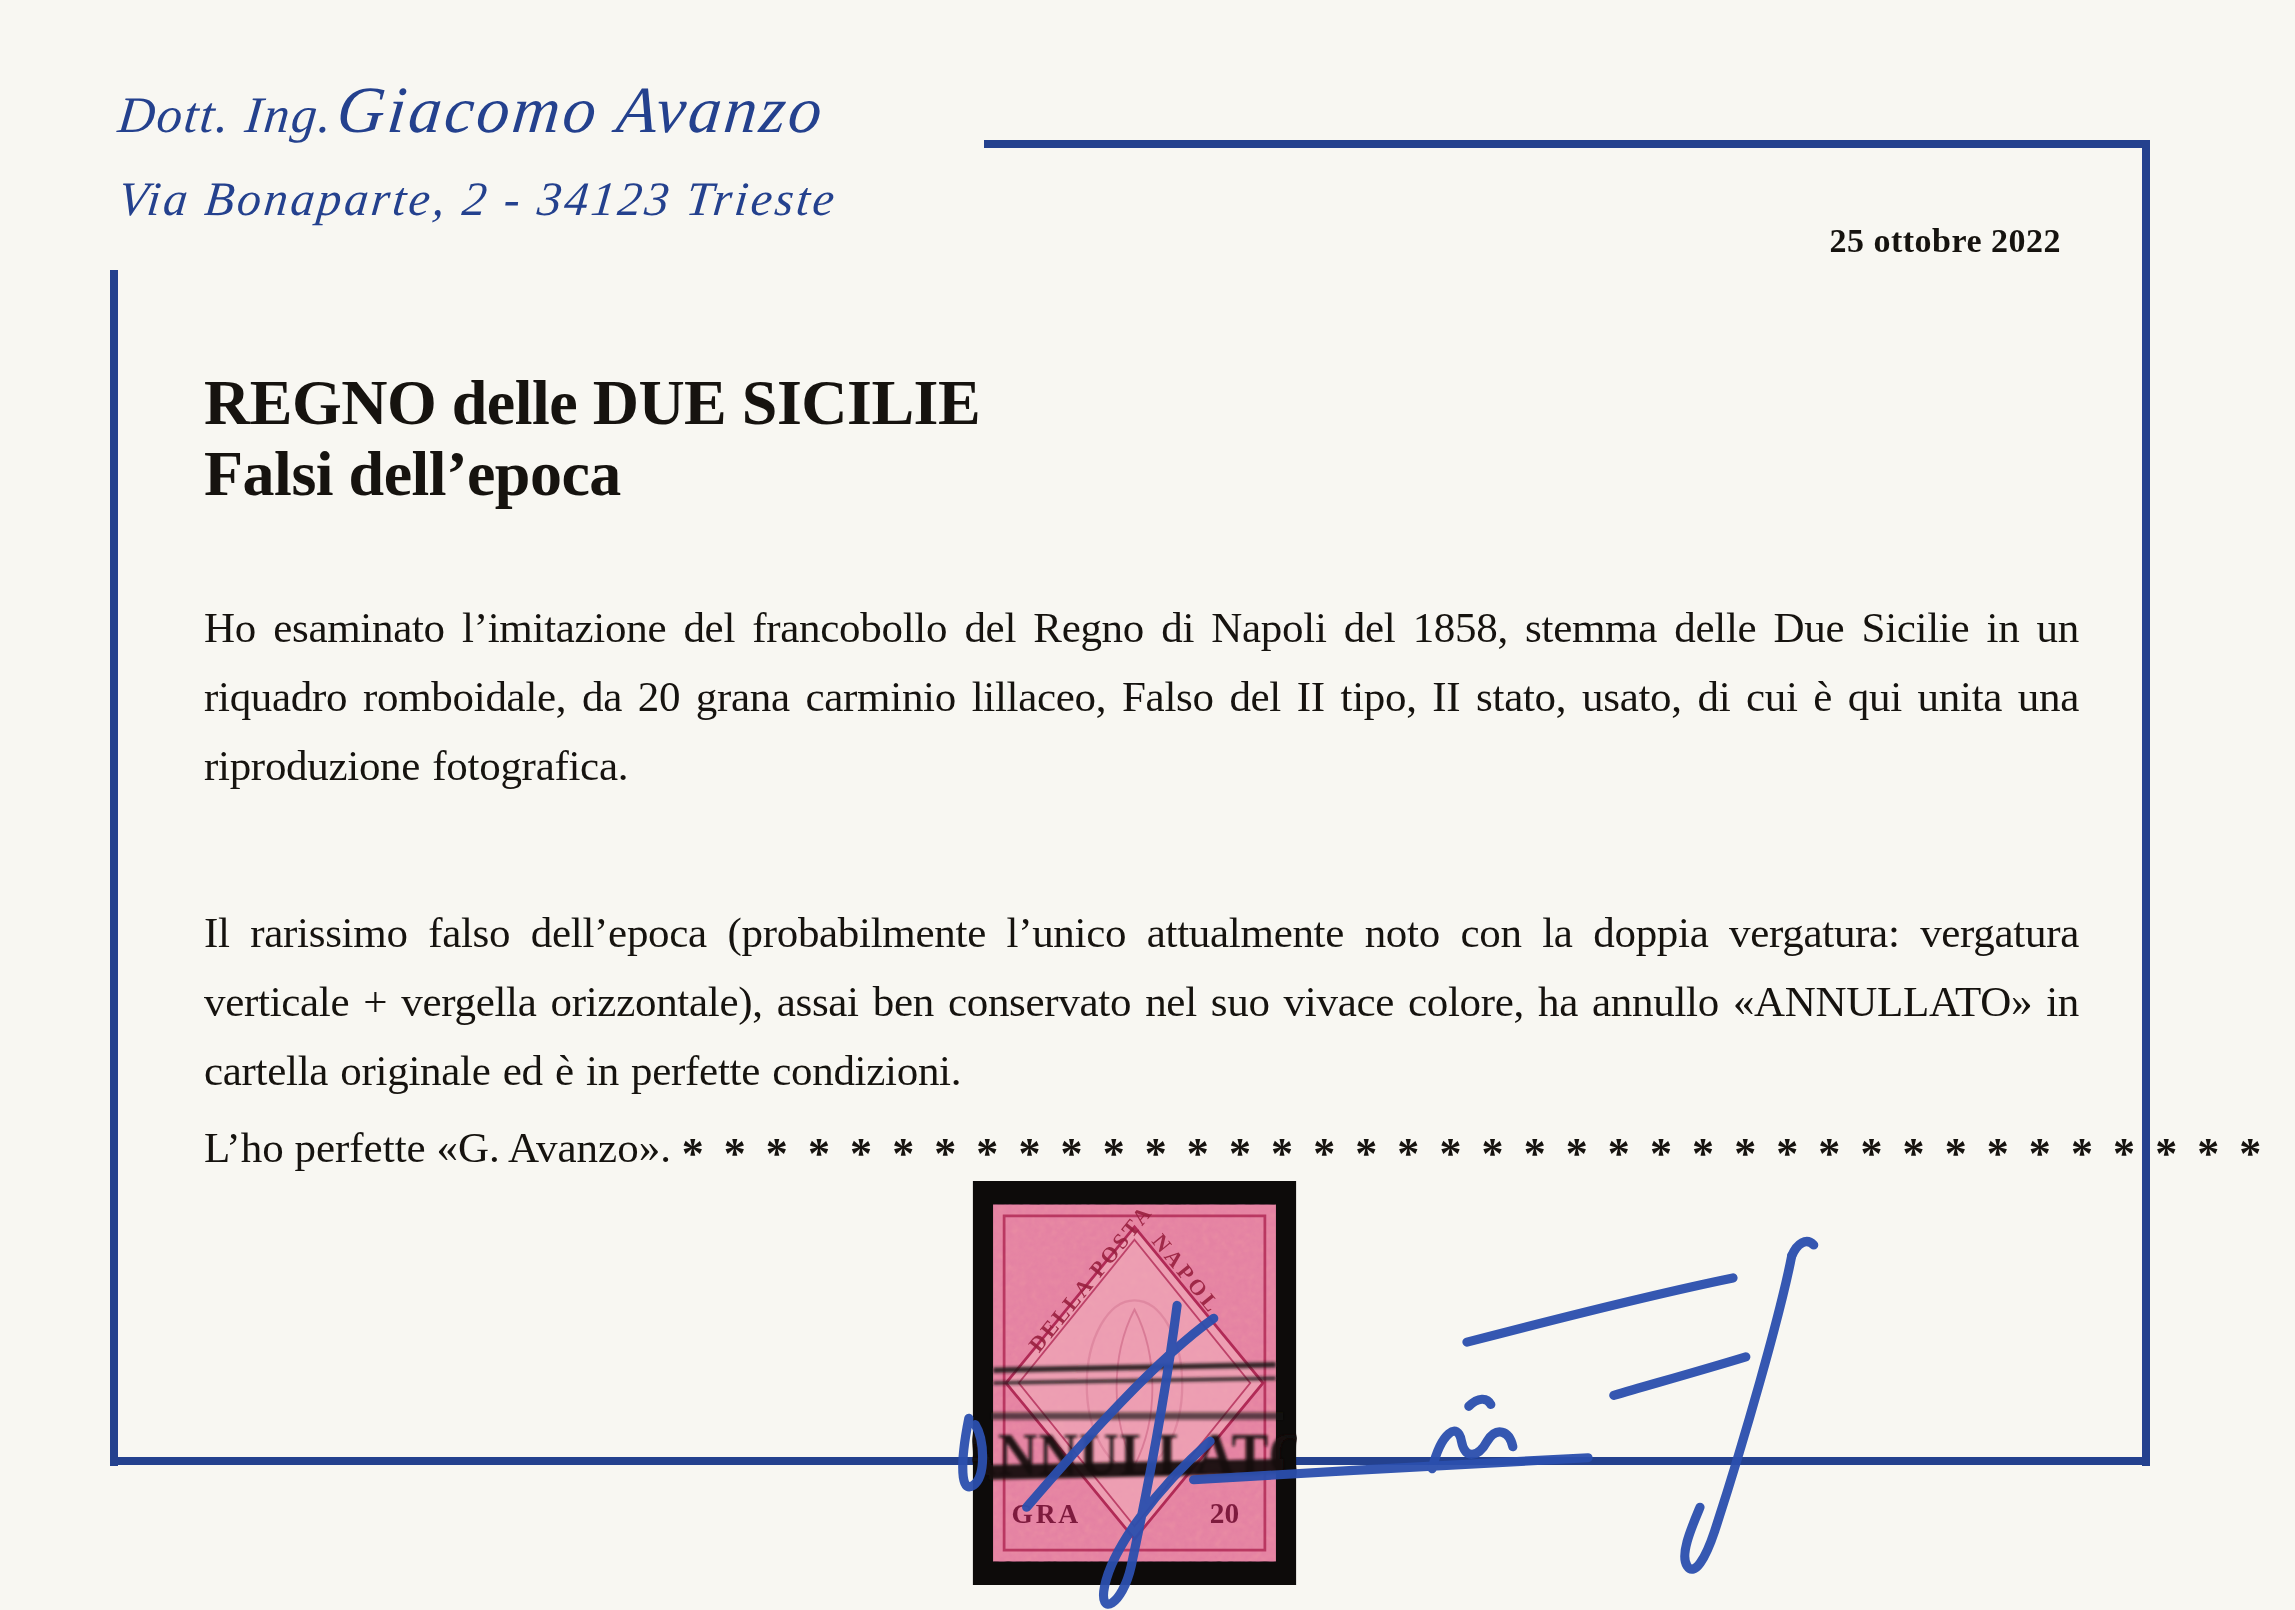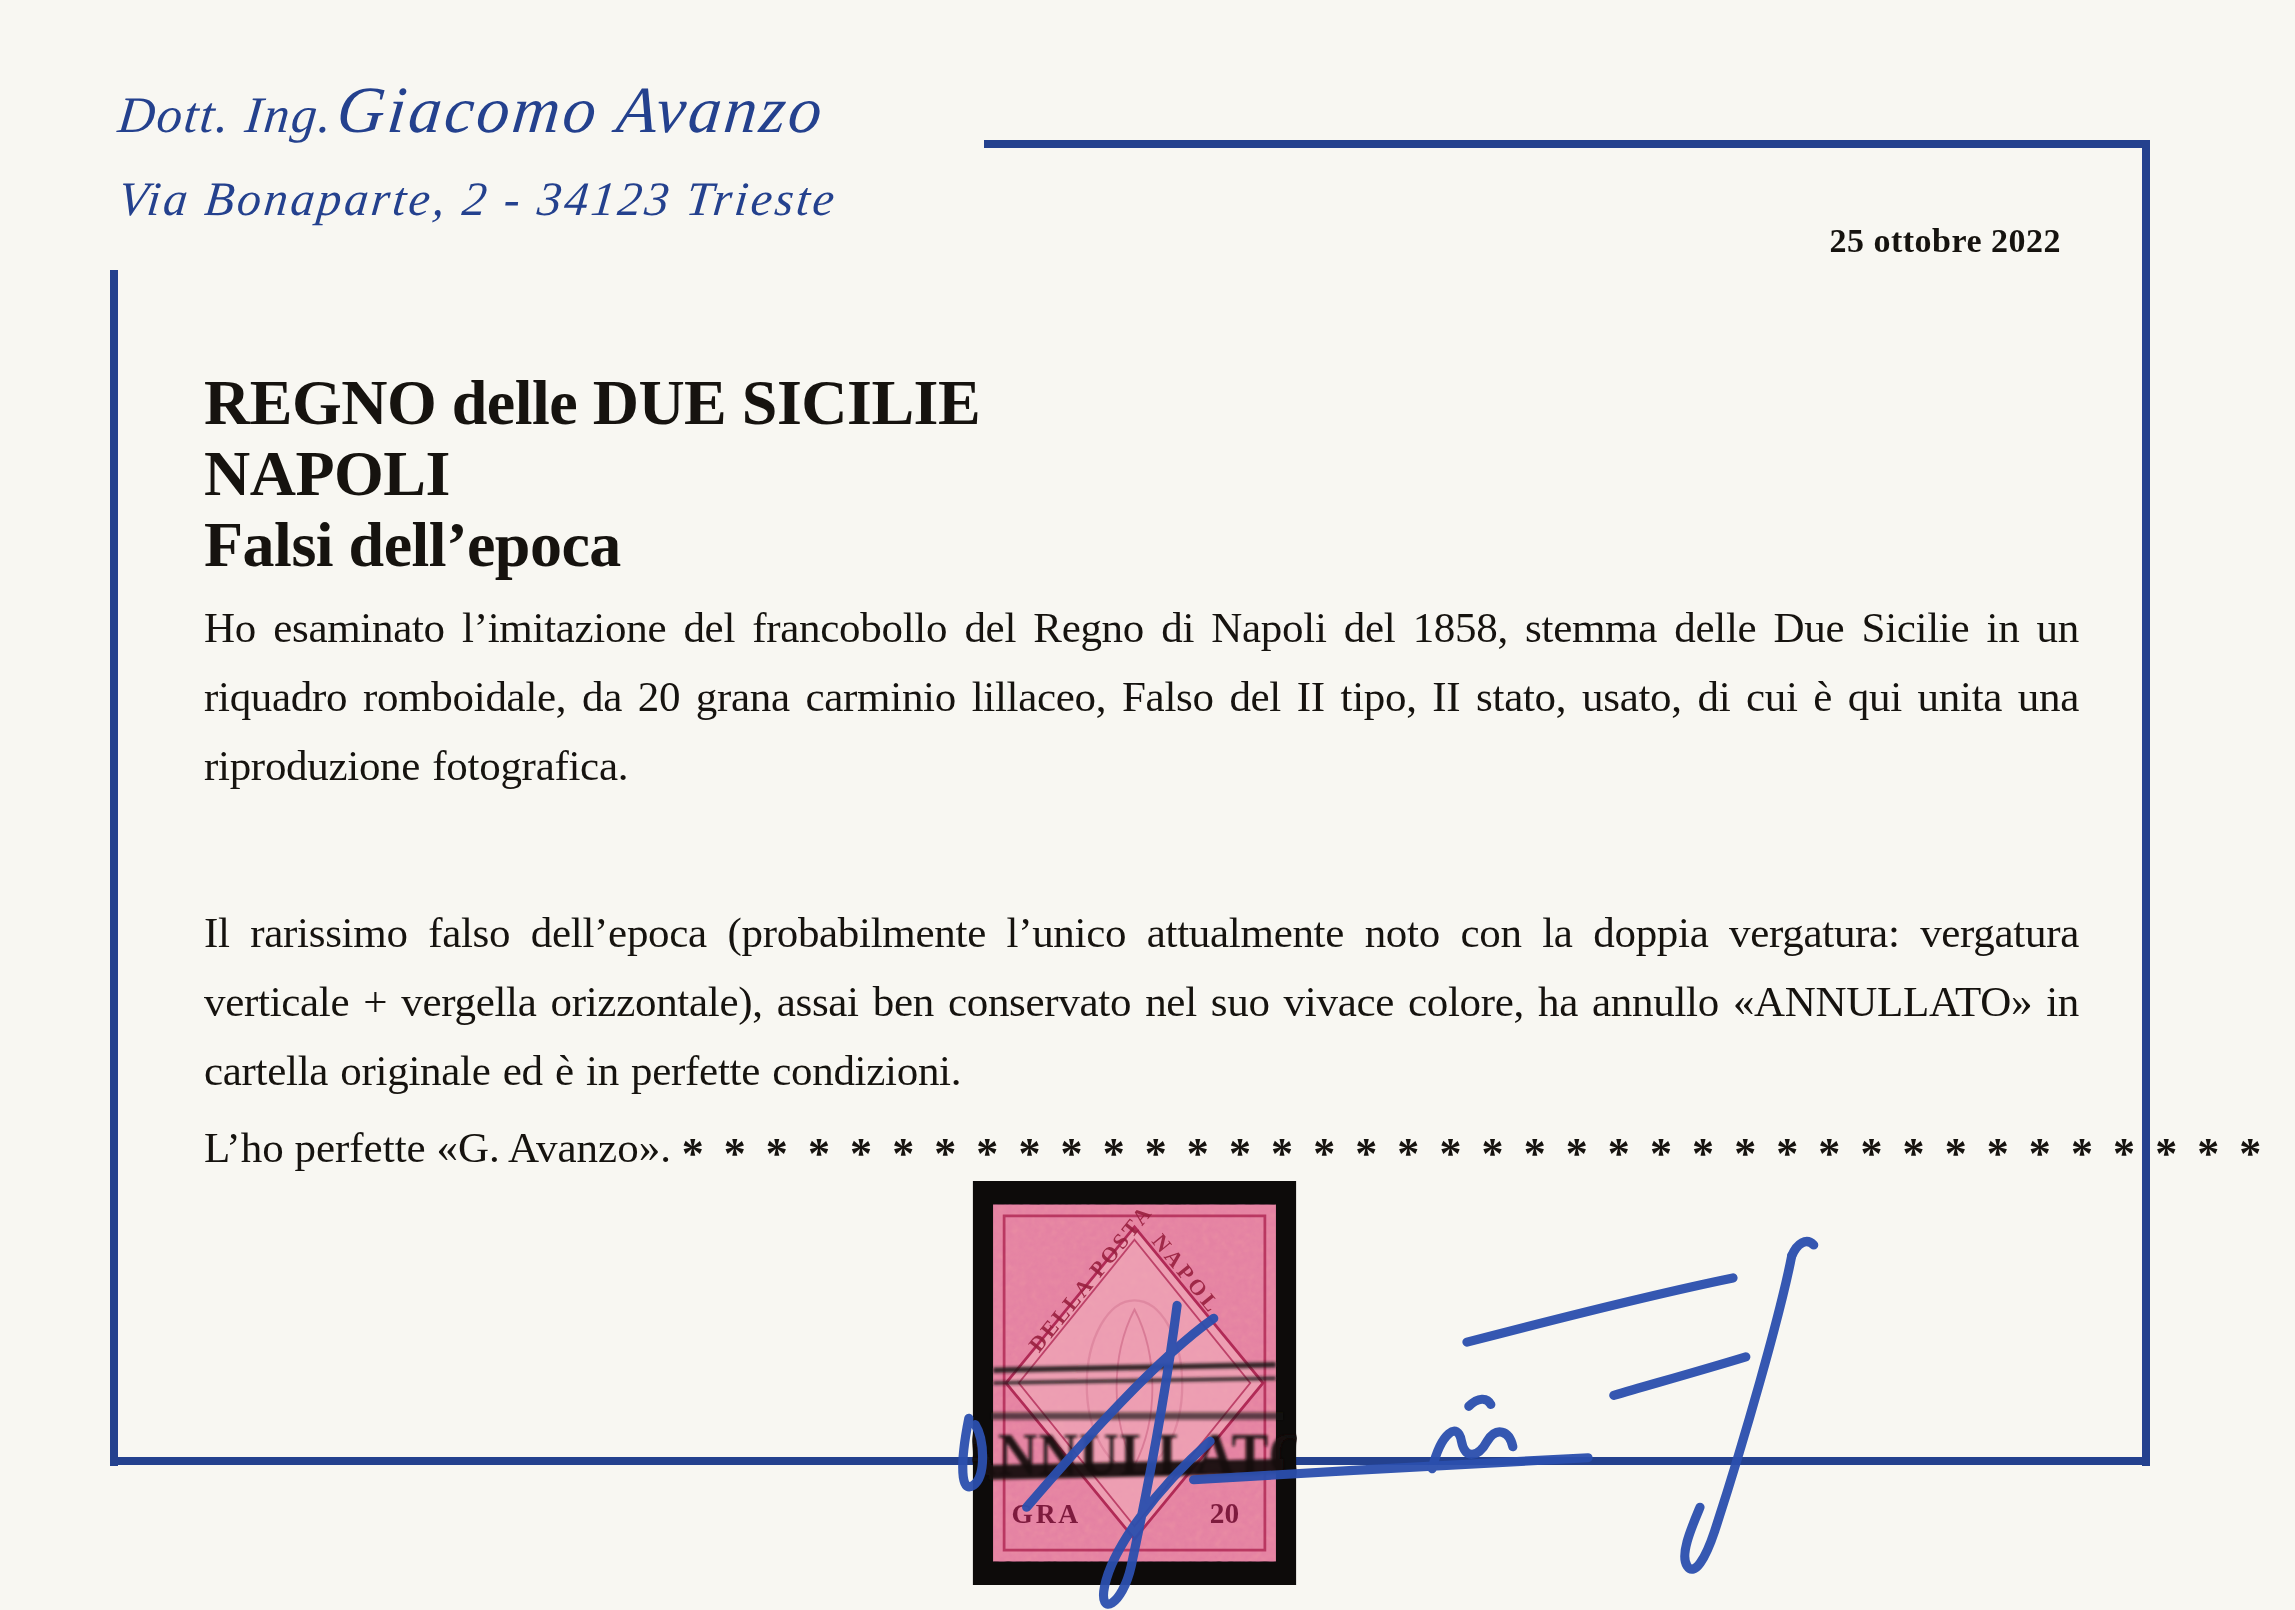--- a/index.html
+++ b/index.html
@@ -84,21 +84,20 @@
 
   <div class="b b-top"></div>
   <div class="b b-right"></div>
   <div class="b b-bottom"></div>
   <div class="b b-left"></div>
 
   <div class="date">25 ottobre 2022</div>
 
   <div class="headings">
     <div class="h-line">REGNO delle DUE SICILIE</div>
-    <div class="h-line">NAPOLI</div>
     <div class="h-line">Falsi dell’epoca</div>
   </div>
 
   <div class="para p1">Ho esaminato l’imitazione del francobollo del Regno di Napoli del 1858, stemma delle Due Sicilie in un riquadro romboidale, da 20 grana carminio lillaceo, Falso del II tipo, II stato, usato, di cui è qui unita una riproduzione fotografica.</div>
   <div class="para p3">Il rarissimo falso dell’epoca (probabilmente l’unico attualmente noto con la doppia vergatura: vergatura verticale + vergella orizzontale), assai ben conservato nel suo vivace colore, ha annullo «ANNULLATO» in cartella originale ed è in perfette condizioni.</div>
 
   <div class="closing-row">
     <span>L’ho perfette «G. Avanzo».</span>
     <span class="stars">* * * * * * * * * * * * * * * * * * * * * * * * * * * * * * * * * * * * * *</span>
   </div>

